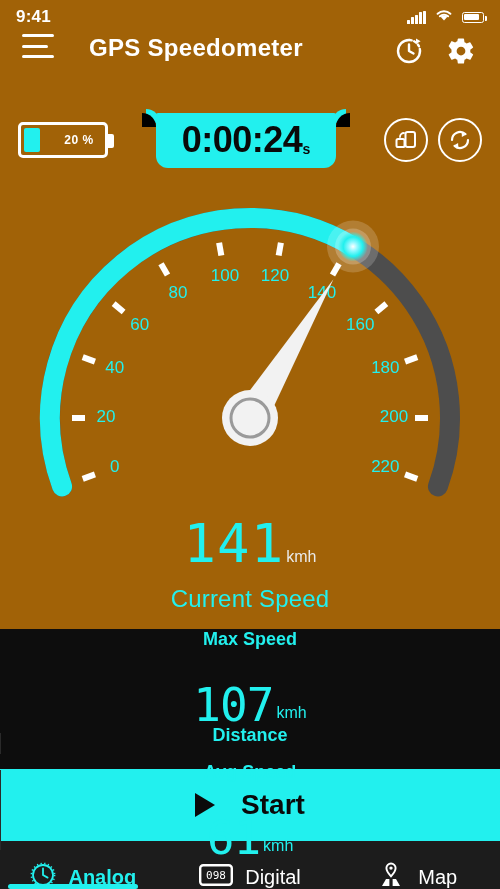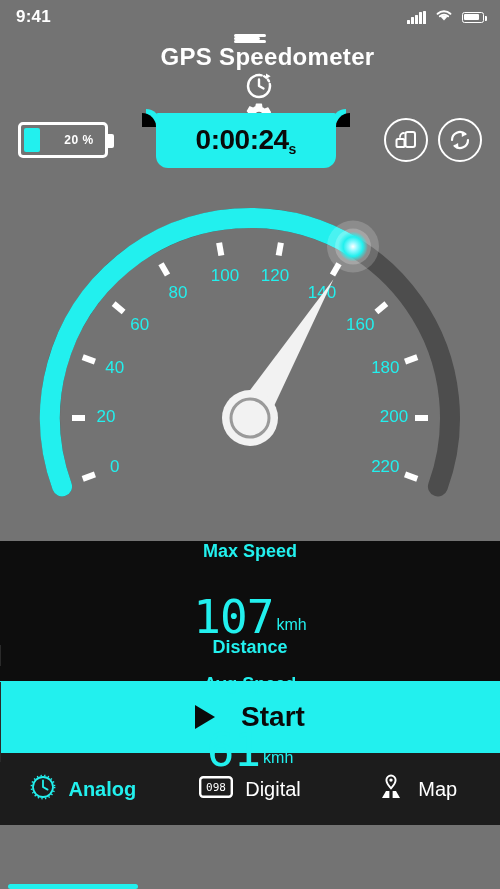--- a/index.html
+++ b/index.html
@@ -2,41 +2,41 @@
 <html><head>
 <meta charset="utf-8">
 <style>
   * { margin:0; padding:0; box-sizing:border-box; }
   html, body {
     width:500px; height:889px;
     background:#000;
     font-family:"Liberation Sans", sans-serif;
     overflow:hidden;
   }
-  .phone { position:relative; width:500px; height:889px; background:#737373; }
+  .phone { position:relative; width:500px; height:889px; background:#a16207; }
 
   
   .statusbar {
     height:34px; display:flex; align-items:center;
     justify-content:space-between; padding:0 16px;
     color:#fff;
   }
   .status-time { font-size:17px; font-weight:bold; letter-spacing:.2px; }
   .status-icons { display:flex; align-items:center; gap:9px; }
   .sig { display:flex; align-items:flex-end; gap:1.5px; height:13px; }
   .sig i { display:block; width:2.6px; background:#fff; border-radius:.5px; }
   .sig i:nth-child(1){height:4px}.sig i:nth-child(2){height:6.5px}
   .sig i:nth-child(3){height:9px}.sig i:nth-child(4){height:11.5px}
   .sig i:nth-child(5){height:13px}
   .batt-ic { width:22px; height:11px; border:1.6px solid #fff; border-radius:2.5px; position:relative; }
   .batt-ic::after{content:"";position:absolute;right:-3.6px;top:3px;width:2px;height:5px;background:#fff;border-radius:0 1px 1px 0;}
   .batt-ic i{position:absolute;left:1.3px;top:1.3px;bottom:1.3px;width:75%;background:#fff;border-radius:1px;}
 
   
-  .appbar { height:66px; display:flex; align-items:center; padding:0 22px;flex-direction:column; }
+  .appbar { height:66px; display:flex; padding:0 22px; }
   .menu-btn { width:32px; height:24px; display:flex; flex-direction:column; justify-content:space-between; cursor:pointer; }
   .menu-btn span { display:block; height:3px; background:#fff; border-radius:2px; }
   .menu-btn span:nth-child(1){width:100%}
   .menu-btn span:nth-child(2){width:82%}
   .menu-btn span:nth-child(3){width:100%}
   .app-title { color:#fff; font-size:24px; font-weight:bold; margin-left:35px; letter-spacing:.3px; flex:1; }
   .bar-icon { width:34px; height:34px; margin-left:18px; cursor:pointer; display:flex; align-items:center; justify-content:center; }
 
   
   .timerrow { height:80px; display:flex; align-items:center; padding:0 18px; gap:10px; }
@@ -52,21 +52,21 @@
     flex:1; max-width:180px; height:55px; margin:0 auto; position:relative;
     background:#22F0EE; color:#0a0a0a;
     border-radius:2px 2px 12px 12px;
     display:flex; align-items:center; justify-content:center;
   }
   .timer-badge::before,.timer-badge::after{
     content:""; position:absolute; top:0; width:14px; height:14px; background:#000;
   }
   .timer-badge::before{left:-14px;border-top-right-radius:14px;box-shadow:4px -4px 0 0 #22F0EE;}
   .timer-badge::after{right:-14px;border-top-left-radius:14px;box-shadow:-4px -4px 0 0 #22F0EE;}
-  .timer-txt{font-size:28px;font-weight:bold;letter-spacing:-.5px;z-index:2;}
+  .timer-txt{font-size:36px;font-weight:bold;letter-spacing:-.5px;z-index:2;}
   .timer-unit{font-size:14px;font-weight:bold;z-index:2;align-self:flex-end;padding-bottom:11px;}
   .circ-btn{width:44px;height:44px;border:2.5px solid #fff;border-radius:50%;display:flex;align-items:center;justify-content:center;cursor:pointer;}
 
   
   .gauge-wrap { position:relative; width:500px; height:345px; }
   .gauge-wrap svg { display:block; }
   .tick-label { fill:#22F0EE; font-size:17px; font-family:"Liberation Sans",sans-serif; text-anchor:middle; dominant-baseline:middle; }
 
   
   .cur-speed { text-align:center; margin-top:-8px; }
@@ -212,20 +212,24 @@
           <circle cx="353.00761498201086" cy="66.56653985957755" r="26" fill="#ffffff" fill-opacity=".18"></circle>
           <circle cx="353.00761498201086" cy="66.56653985957755" r="18" fill="#ffffff" fill-opacity=".22"></circle>
           <circle cx="353.00761498201086" cy="66.56653985957755" r="15" fill="url(#knobGlow)"></circle>
           <path d="M263.576803670804 248.23085539358482 L333.4361681354288 99.13889728625782 L234.59276762037695 230.8154895504081 Z" fill="#f2f2f2"></path>
           <circle cx="250" cy="238" r="28" fill="#f2f2f2"></circle>
           <circle cx="250" cy="238" r="19" fill="none" stroke="#9a9a9a" stroke-width="3"></circle>
         </g>
     </svg>
   </div>
 
+  <div class="cur-speed">
+    <span class="cur-val">141</span><span class="cur-unit">kmh</span>
+    <div class="cur-label">Current Speed</div>
+  </div>
 
   <div class="stats">
     <div class="stat">
       <div class="stat-title">Max Speed</div>
       <div class="stat-row">
         <span class="stat-val">107</span>
         <span class="stat-unit">kmh</span>
       </div>
     </div>
     <div class="stat">

